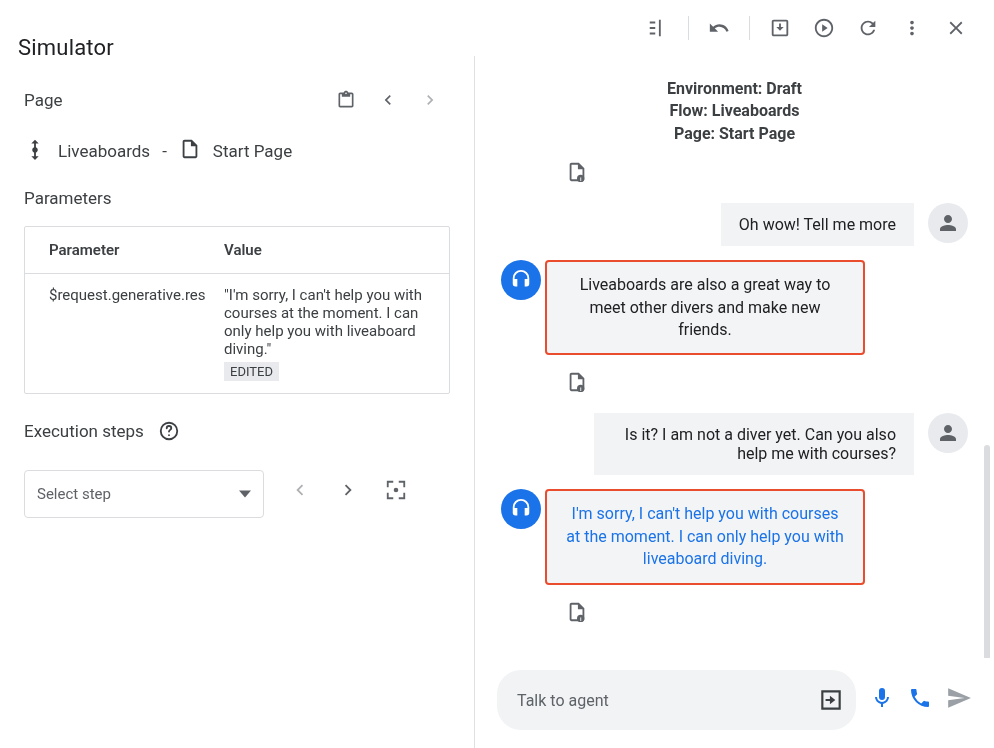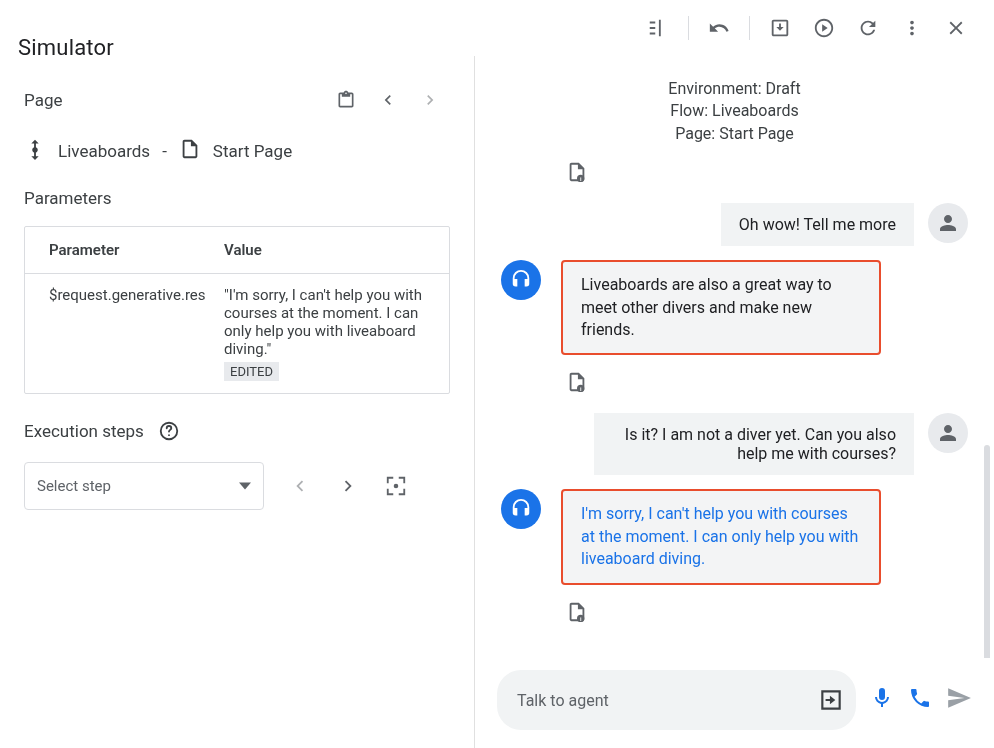--- a/index.html
+++ b/index.html
@@ -158,34 +158,36 @@
     height: 48px;
     border: 1px solid #dadce0;
     border-radius: 4px;
     display: flex;
     align-items: center;
     justify-content: space-between;
     padding: 8px 12px;
     color: #5f6368;
     font-size: 15px;
     cursor: pointer;
+    margin-top: 8px;
   }
   .select svg { width: 12px; height: 12px; fill: #5f6368; }
   .step-nav {
     display: flex;
     align-items: center;
     gap: 8px;
   }
   .env-info {
     text-align: center;
     padding-top: 22px;
     font-size: 16px;
     color: #3c4043;
     line-height: 1.4;
     flex-shrink: 0;
+    font-weight: bold;
   }
   .chat-area {
     flex: 1;
     overflow: hidden;
     padding: 14px 26px 10px 26px;
     display: flex;
     flex-direction: column;
     gap: 14px;
     position: relative;
   }
@@ -207,21 +209,22 @@
   .doc-icon svg { width: 22px; height: 22px; fill: #5f6368; }
   .row-user {
     display: flex;
     align-items: flex-start;
     justify-content: flex-end;
     gap: 14px;
   }
   .row-agent {
     display: flex;
     align-items: flex-start;
-    gap: 20px;
+    gap: 4px;
+    text-align: center;
   }
   .bubble-user {
     background: #f1f3f4;
     border-radius: 0;
     padding: 12px 18px;
     max-width: 320px;
     font-size: 16px;
     color: #202124;
     text-align: right;
   }

